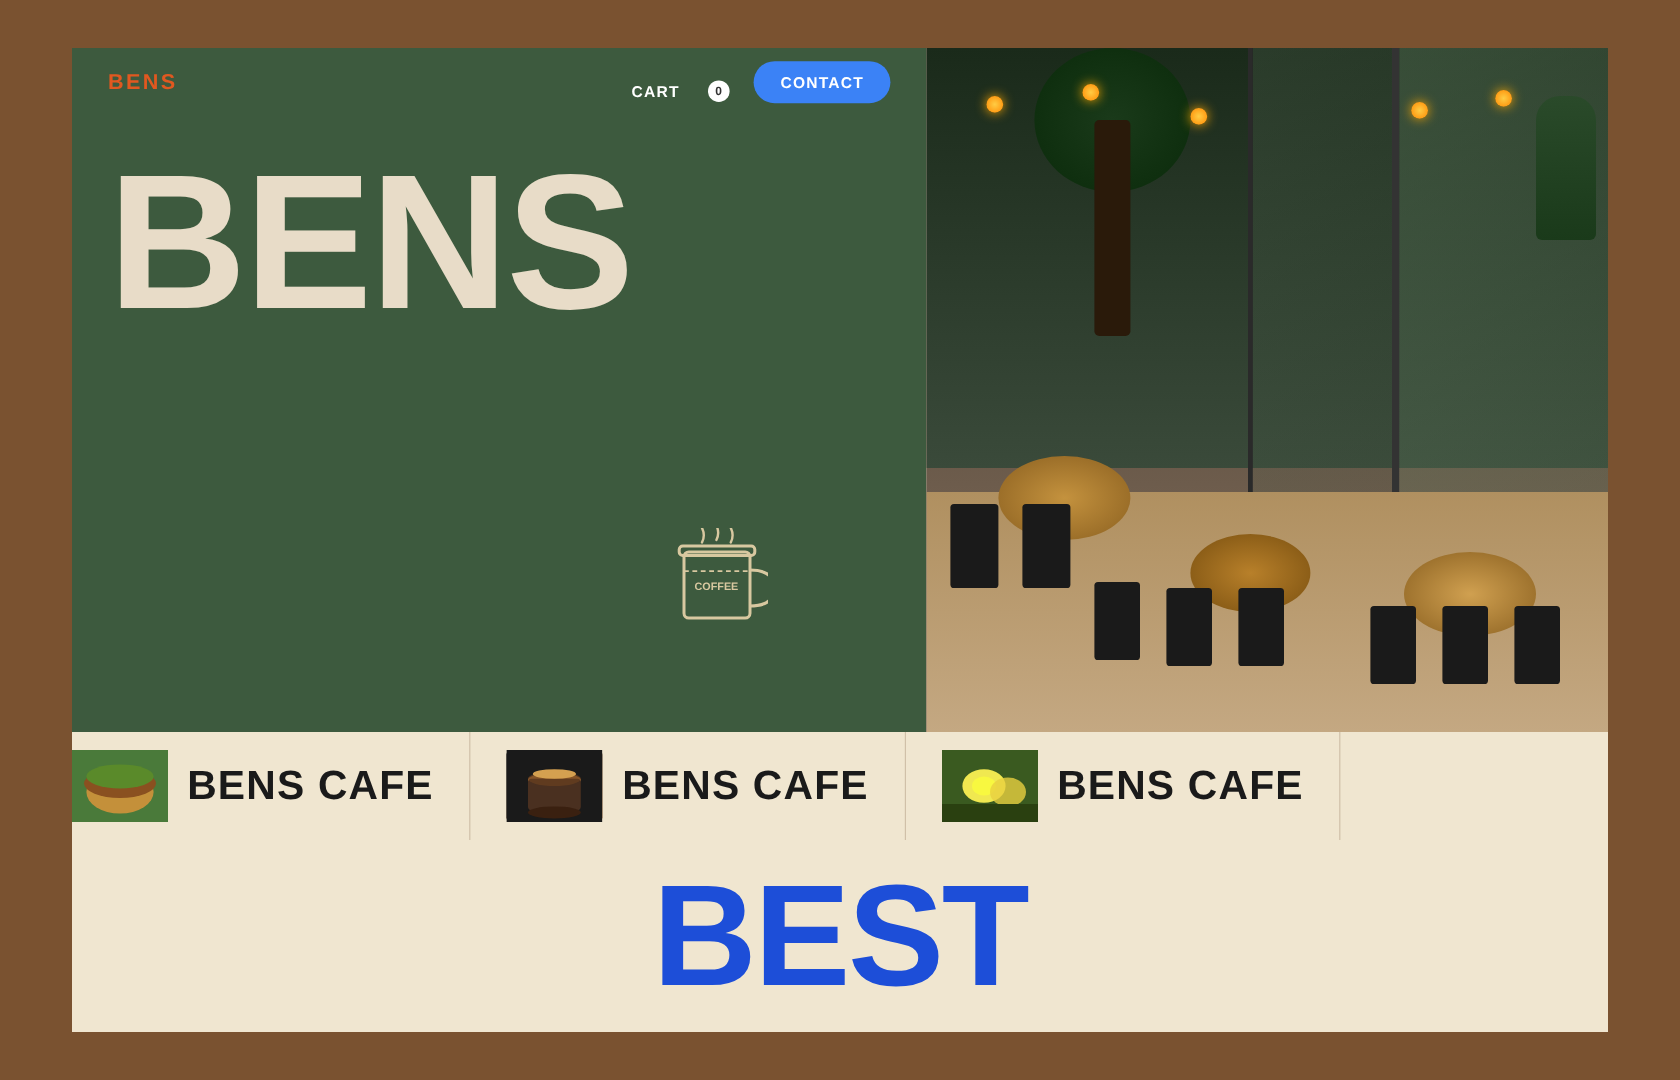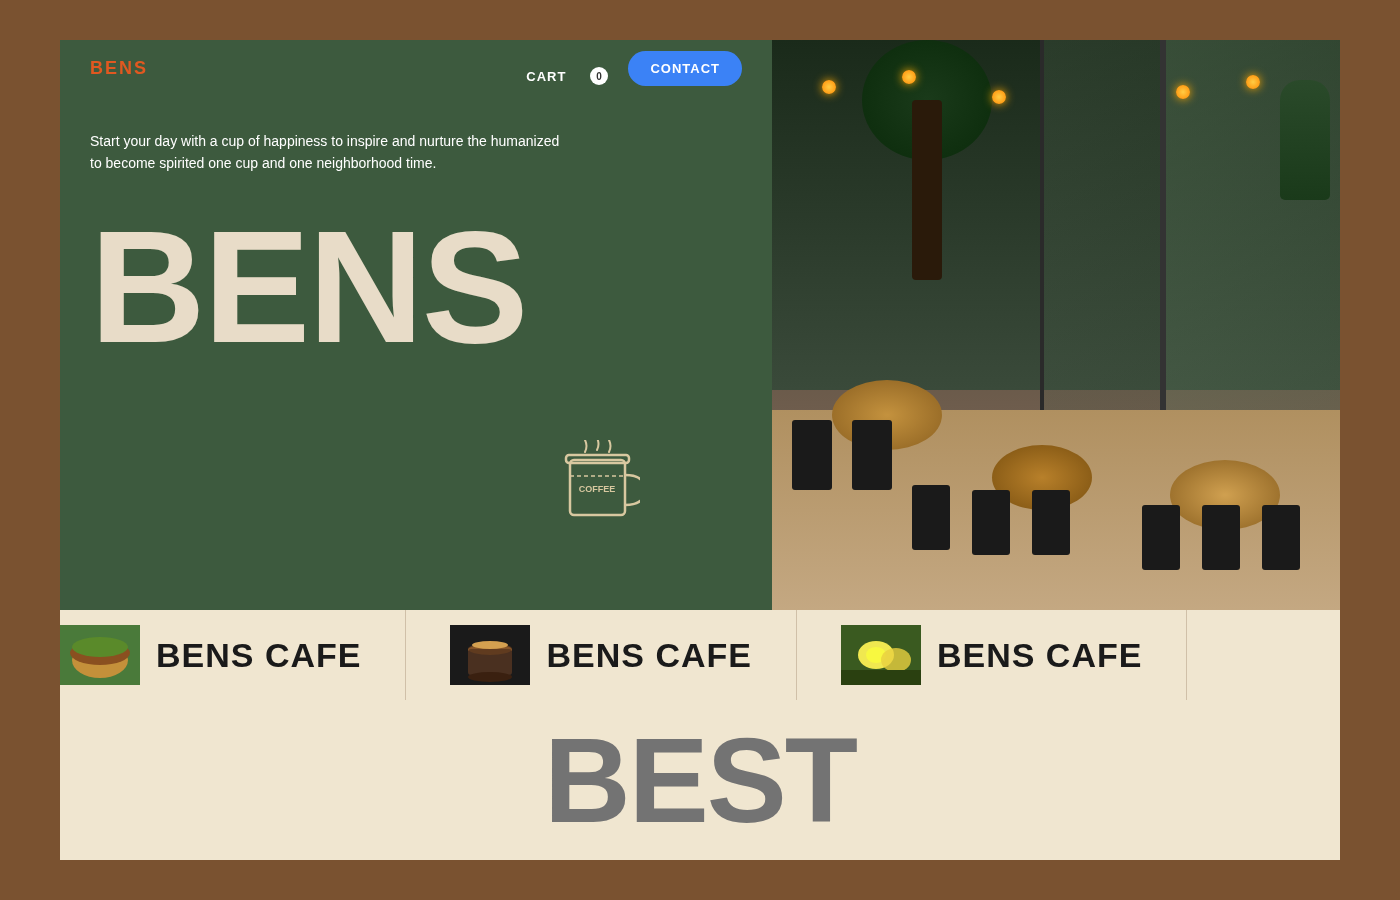--- a/index.html
+++ b/index.html
@@ -333,21 +333,21 @@
       display: flex;
       align-items: center;
       gap: 0;
       white-space: nowrap;
     }
 
     .ticker-item {
       display: flex;
       align-items: center;
       gap: 16px;
-      padding: 0 44px;
+      padding: 0 30px;
     }
 
     
     .food-img-1 {
       width: 80px;
       height: 60px;
       background: linear-gradient(135deg, #3a5a2a, #8a6a2a, #c4a850);
       border-radius: 4px;
       flex-shrink: 0;
     }
@@ -380,21 +380,21 @@
       height: 160px;
       background: #f0e6d0;
       display: flex;
       align-items: center;
       justify-content: center;
     }
 
     .best-title {
       font-size: 120px;
       font-weight: 900;
-      color: #737373;
+      color: #1d4ed8;
       text-transform: uppercase;
       letter-spacing: -2px;
       line-height: 1;
     }
   </style>
 </head>
 <body>
 
 <div class="outer-frame">
 
@@ -409,21 +409,20 @@
         <div class="nav-right">
           <div class="nav-cart">
             <span>CART</span>
             <div class="cart-count">0</div>
           </div>
           <button class="nav-contact">CONTACT</button>
         </div>
       </div>
 
       <div class="hero-content">
-        <p class="hero-tagline">Start your day with a cup of happiness to inspire and nurture the humanized to become spirited one cup and one neighborhood time.</p>
         <div class="hero-title">BENS</div>
       </div>
 
       <div class="coffee-cup-icon">
         <svg viewBox="0 0 80 90" fill="none" xmlns="http://www.w3.org/2000/svg" width="80" height="90">
 
           <rect x="10" y="20" width="55" height="55" rx="4" fill="none" stroke="#d8c8a0" stroke-width="2.5"></rect>
 
           <rect x="6" y="15" width="63" height="8" rx="3" fill="none" stroke="#d8c8a0" stroke-width="2.5"></rect>
 

